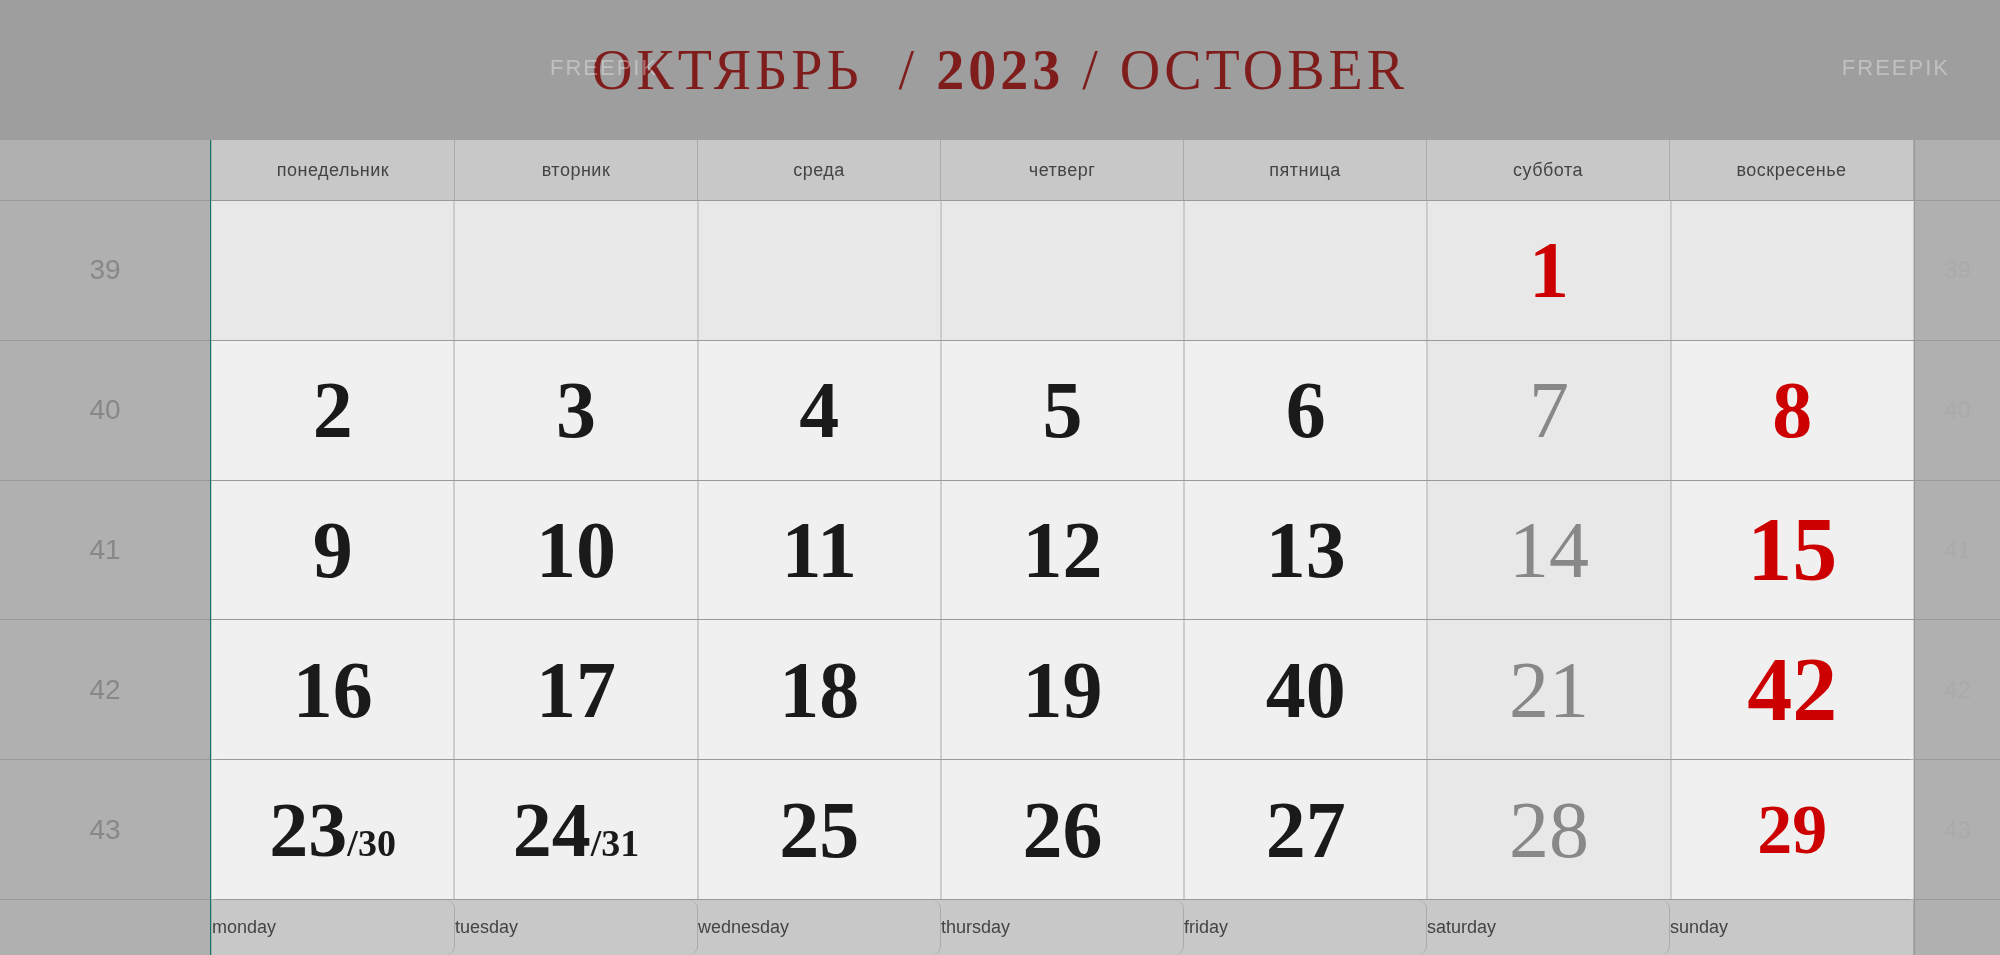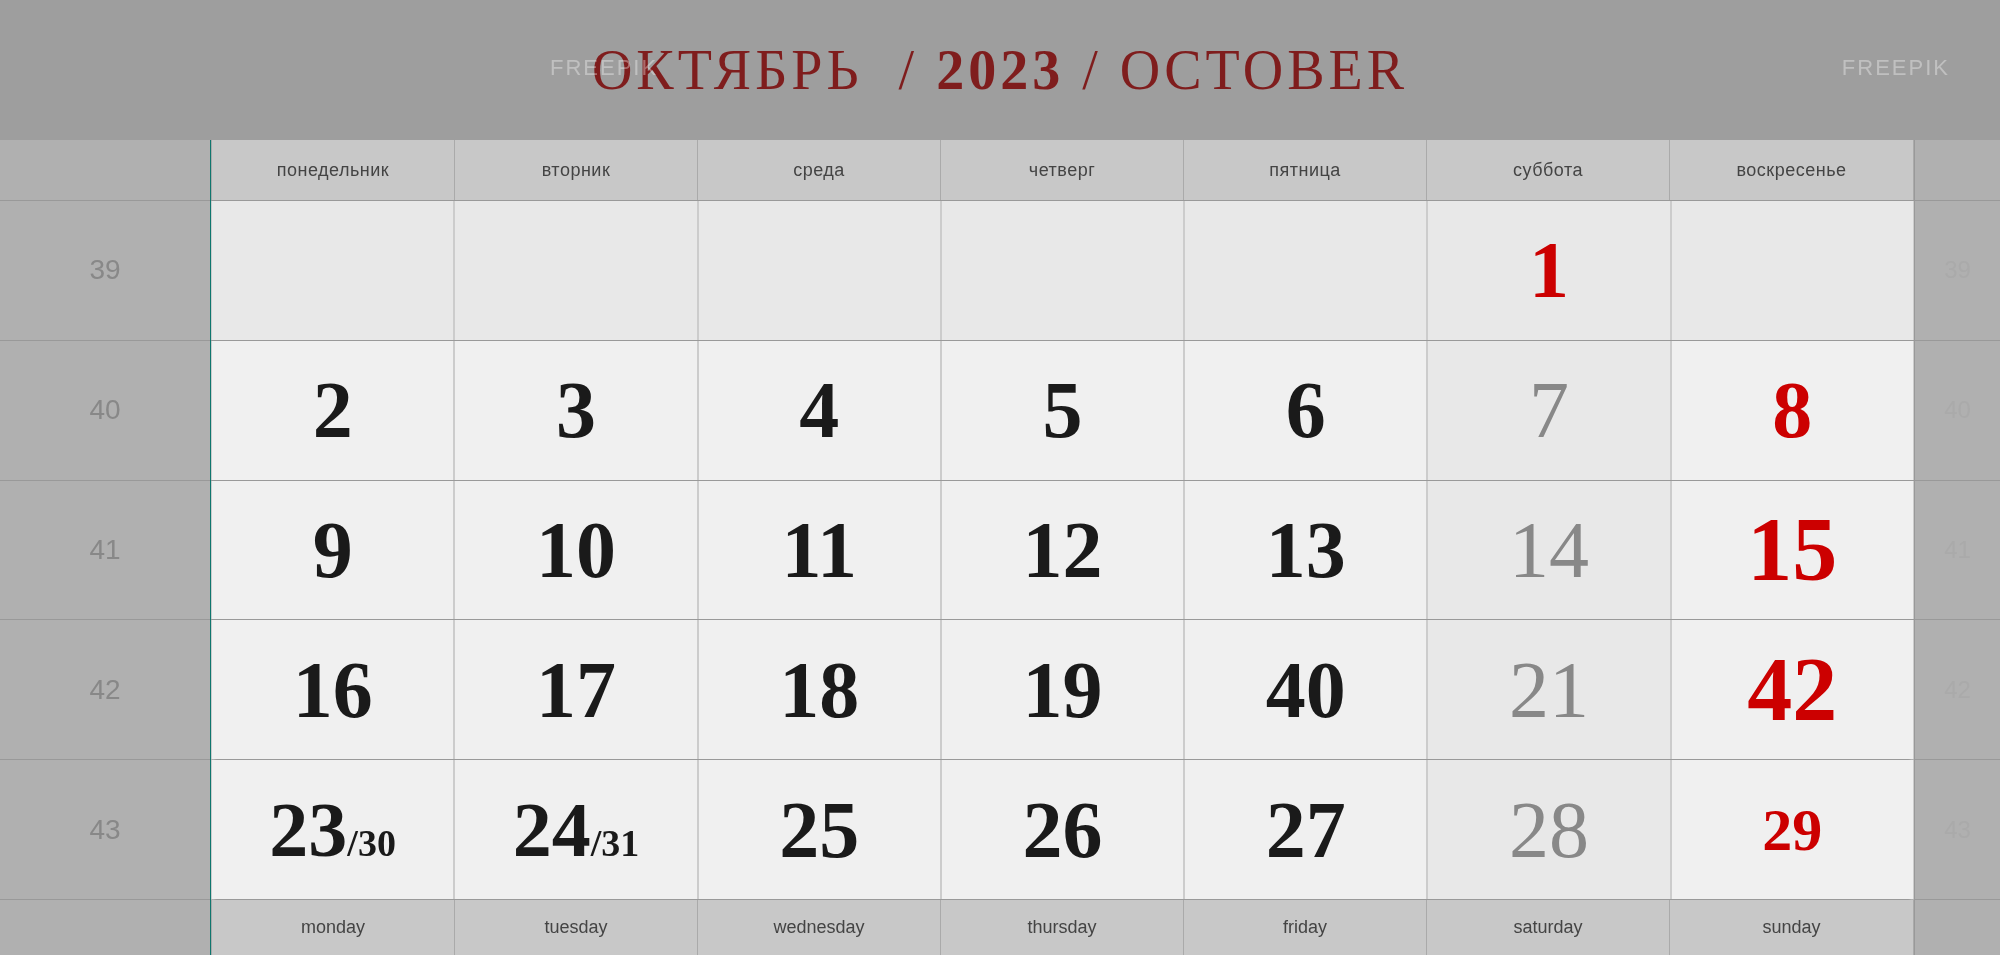--- a/index.html
+++ b/index.html
@@ -111,26 +111,27 @@
       grid-template-columns: repeat(7, 1fr);
       background: #c8c8c8;
       height: 55px;
       border-left: 1px solid #aaa;
       border-right: 1px solid #aaa;
     }
 
     .day-label-bottom {
       display: flex;
       align-items: center;
-      justify-content: center;
+      justify-content: flex-start;
       font-size: 18px;
       color: #444;
       font-family: Arial, sans-serif;
       font-weight: normal;
       border-right: 1px solid #aaa;
+      border-radius: 9px;
     }
     .day-label-bottom:last-child { border-right: none; }
 
     
     .watermark {
       position: absolute;
       color: rgba(255,255,255,0.35);
       font-size: 22px;
       font-family: Arial, sans-serif;
       font-weight: normal;
@@ -310,21 +311,21 @@
         <div class="day-cell">
           <span class="day-num">26</span>
         </div>
         <div class="day-cell">
           <span class="day-num">27</span>
         </div>
         <div class="day-cell saturday">
           <span class="day-num saturday-num">28</span>
         </div>
         <div class="day-cell">
-          <span class="day-num red" style="font-size:60px;">29</span>
+          <span class="day-num red" style="font-size:70px;">29</span>
         </div>
       </div>
 
       <div class="day-labels-bottom">
         <div class="day-label-bottom">
             <span>monday</span>
           </div>
         <div class="day-label-bottom">
             <span>tuesday</span>
           </div>

